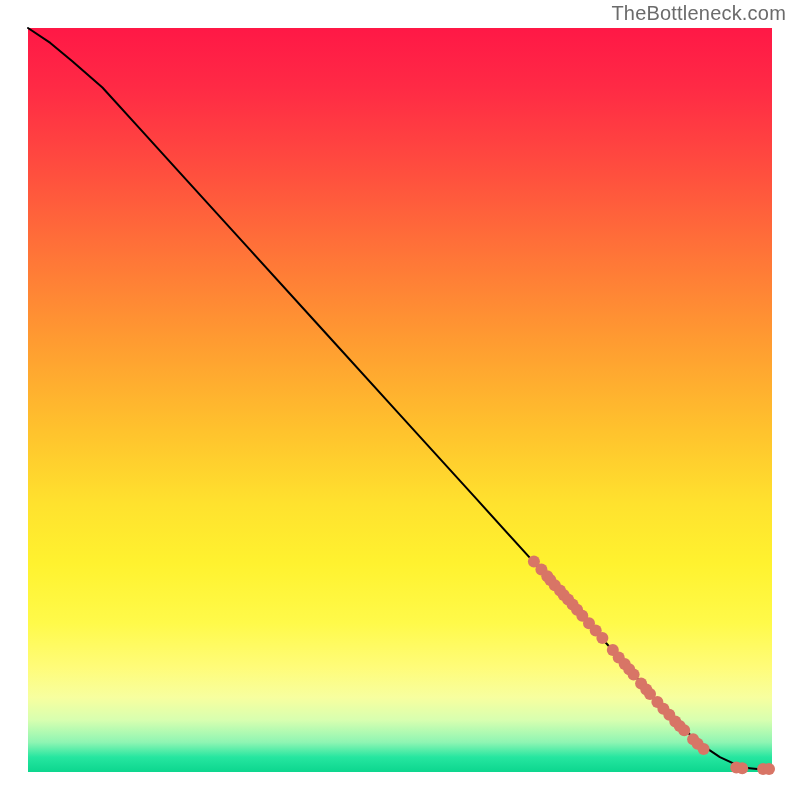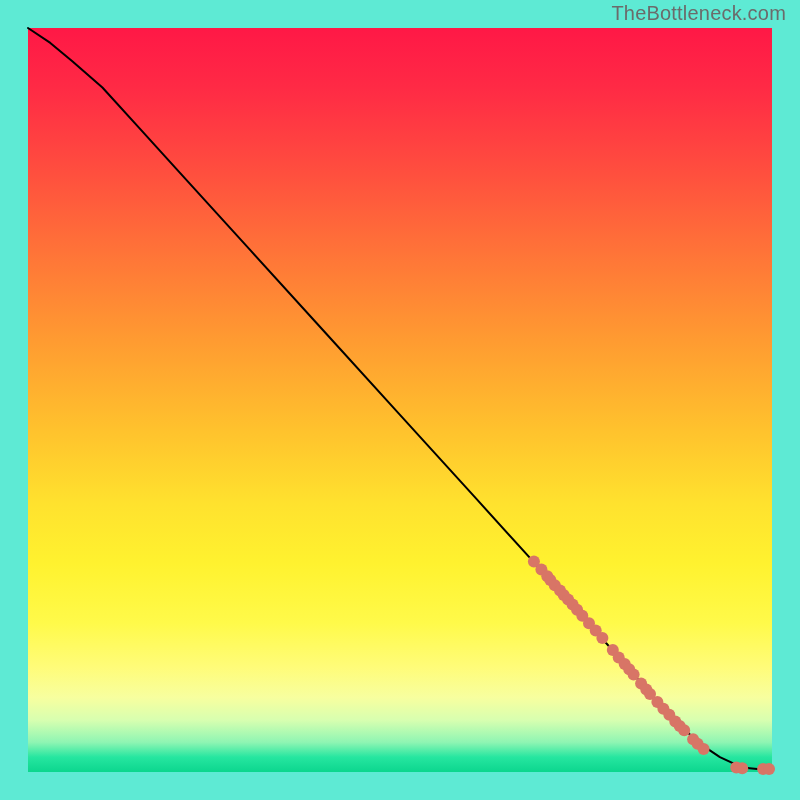--- a/index.html
+++ b/index.html
@@ -8,21 +8,21 @@
     width: 800px;
     height: 800px;
     background: #000;
     overflow: hidden;
     font-family: Arial, Helvetica, sans-serif;
   }
   .frame {
     position: relative;
     width: 800px;
     height: 800px;
-    background: #5eead4;
+    background: #ffffff;
   }
   .watermark {
     position: absolute;
     top: 2px;
     right: 14px;
     color: #6b6b6b;
     font-size: 20px;
     letter-spacing: 0.2px;
     user-select: none;
   }

